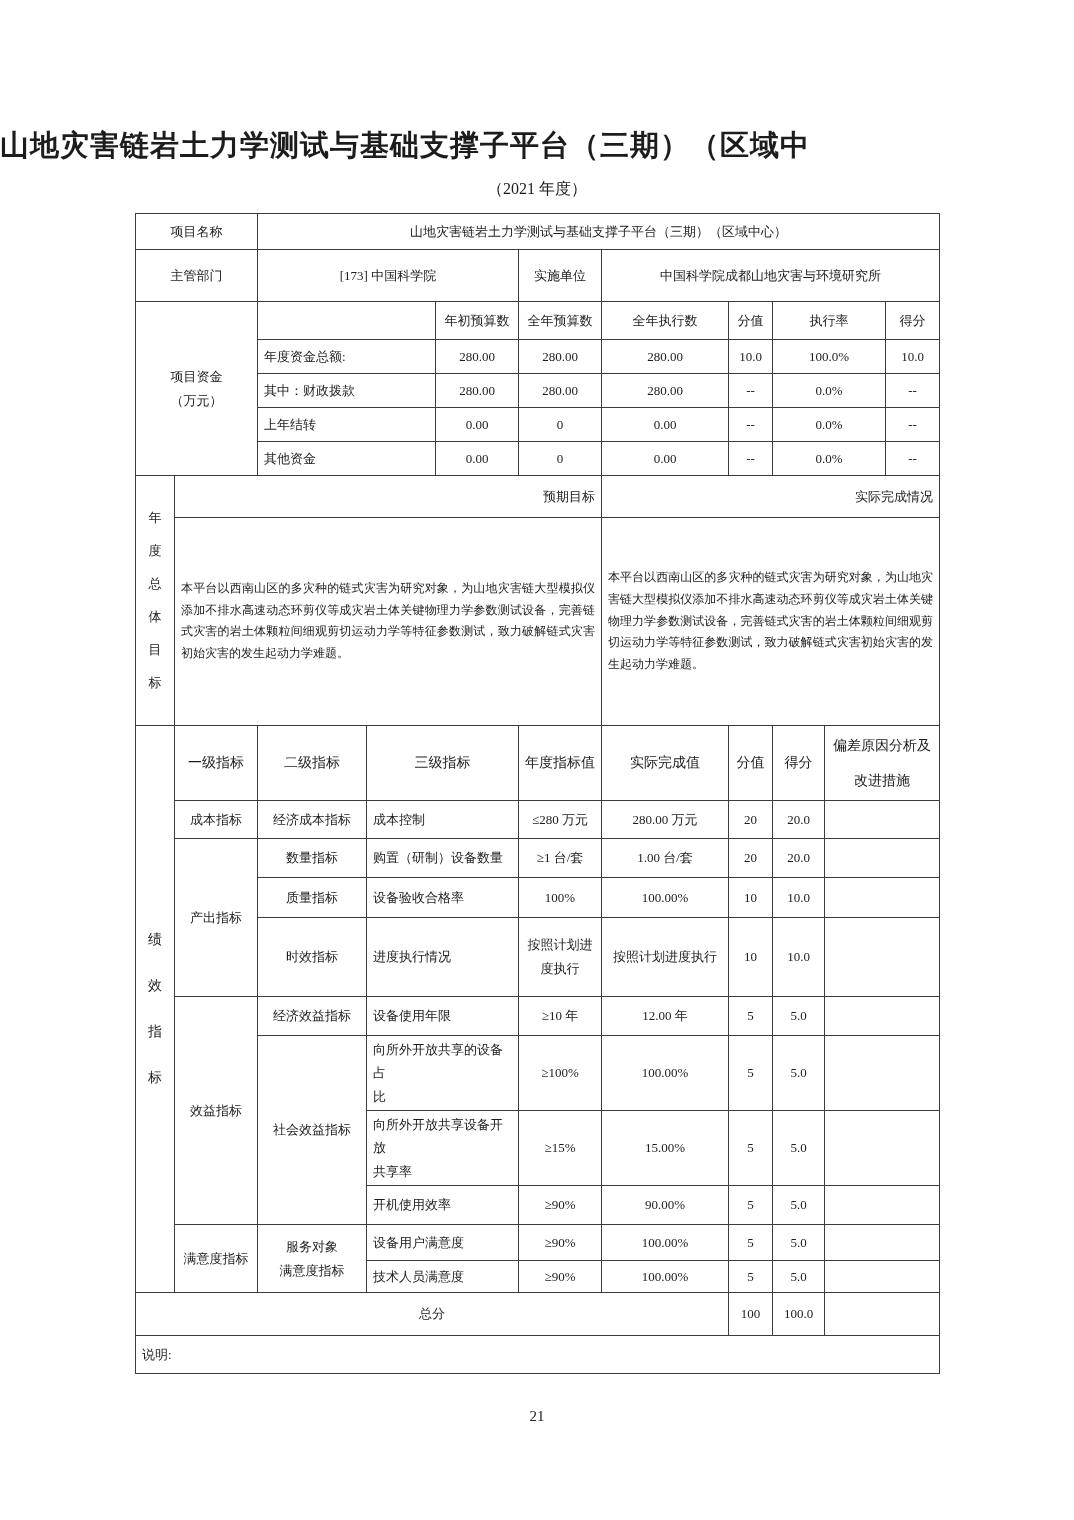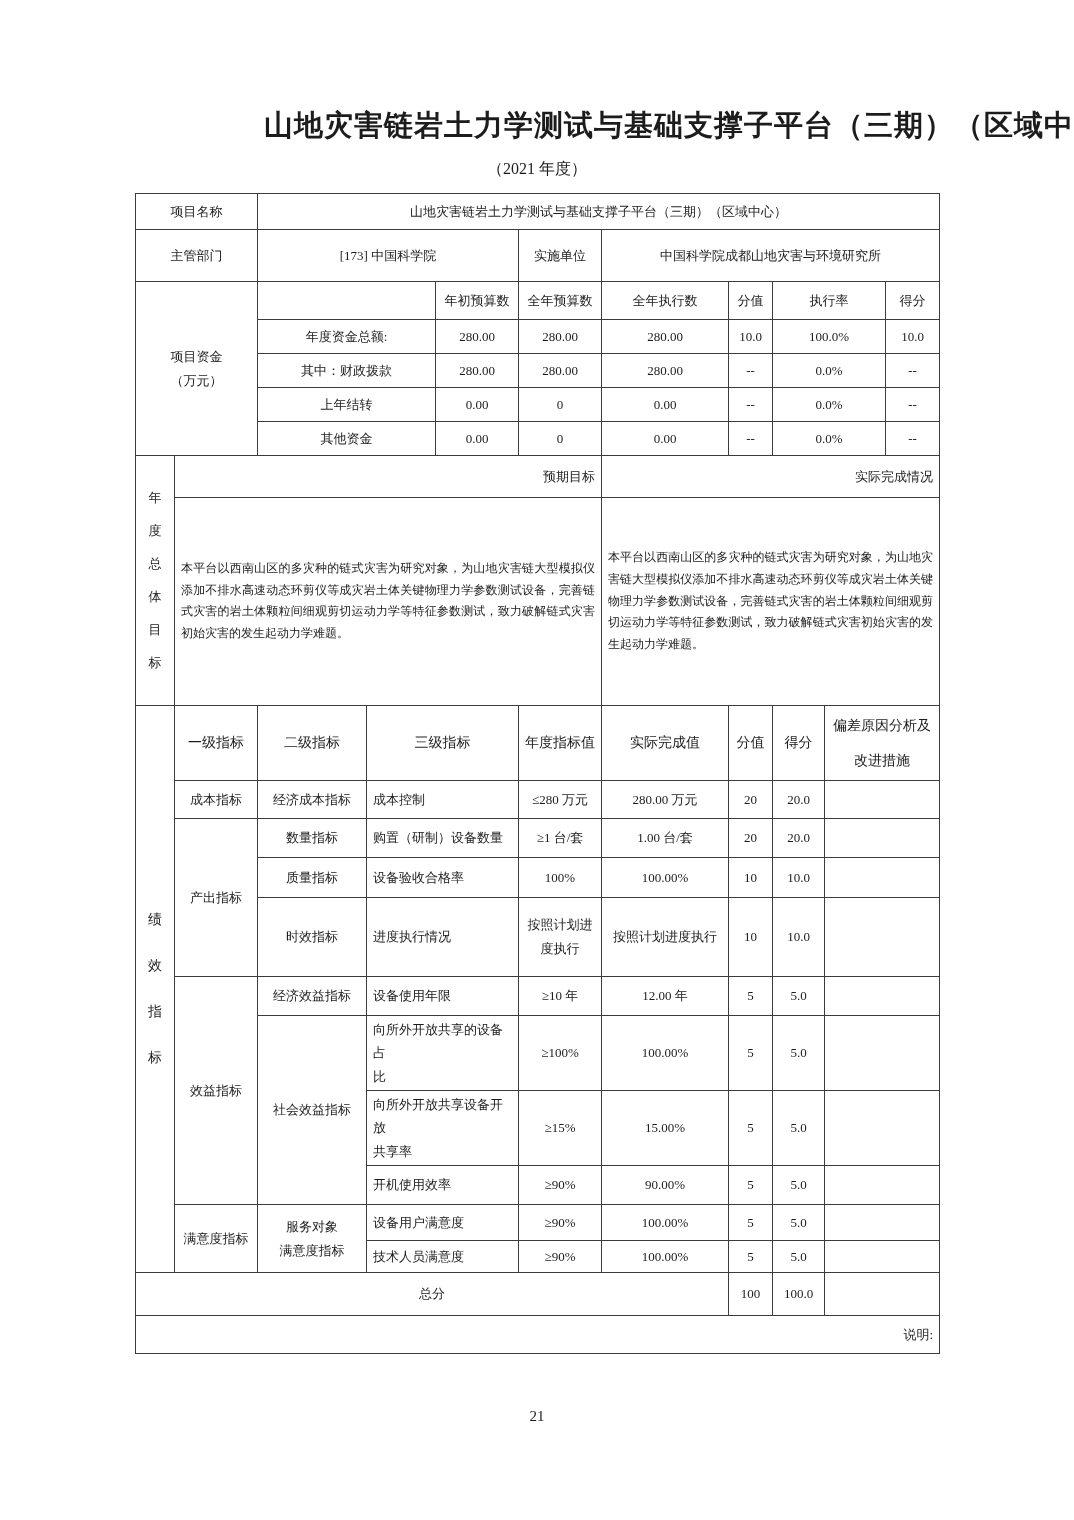--- a/index.html
+++ b/index.html
@@ -5,27 +5,26 @@
   html,body{margin:0;padding:0;background:#ffffff;}
   .page{
     position:relative;
     width:1074px;height:1520px;
     background:#ffffff;
     font-family:"Liberation Serif","DejaVu Serif",serif;
     color:#1c1c1c;
     overflow:hidden;
   }
   .title{
-    padding-top:84px;
-    text-align:right;
+    padding-top:116px;
+    text-align:left;
     font-weight:bold;
     font-size:29px;
     line-height:59px;
     letter-spacing:1px;
-    margin-top:12px;
   }
   .subtitle{
     text-align:center;
     font-size:16px;
     line-height:24px;
     margin-top:2px;
   }
   .table-wrap{
     width:804px;
     margin:12px auto 0 auto;
@@ -40,42 +39,42 @@
   table.tbl + table.tbl{margin-top:-1px;}
   .tbl td{
     border:1px solid #3c3c3c;
     padding:2px 6px;
     white-space:pre-line;
     line-height:1.8;
     vertical-align:middle;
     overflow:hidden;
   }
   .c{text-align:center;}
-  .r{text-align:center;padding-right:10px;}
+  .r{text-align:left;padding-right:10px;}
   .l{text-align:left;margin-left:13px;}
   .vtext{
     width:1.1em;
     margin:0 auto;
     word-break:break-all;
     text-align:center;
     line-height:33px;
   }
   .vtext.lh46{line-height:46px;}
   .goal-head{text-align:right;}
   .goal-text{
     vertical-align:top;
     text-align:justify;
     font-size:12px;
     line-height:33px;
     padding:6px 13px;
   }
   .ind{font-size:12.5px;}
   .ind-head td{font-size:14px;line-height:2.5;}
   .notes-cell{
-    text-align:right;
+    text-align:left;
     vertical-align:middle;
     padding-left:8px;
   }
   .pageno{
     position:absolute;
     left:0;right:0;
     top:1408px;
     text-align:center;
     font-size:15px;
   }

